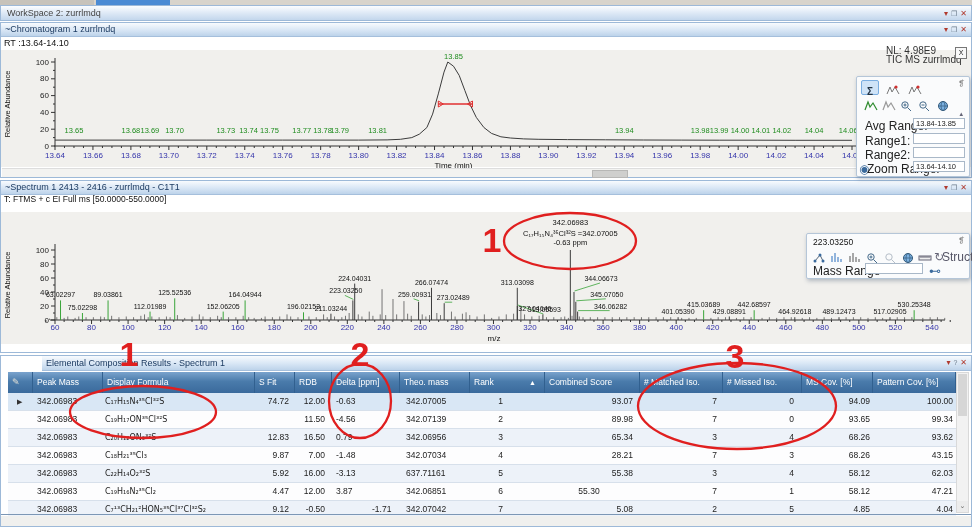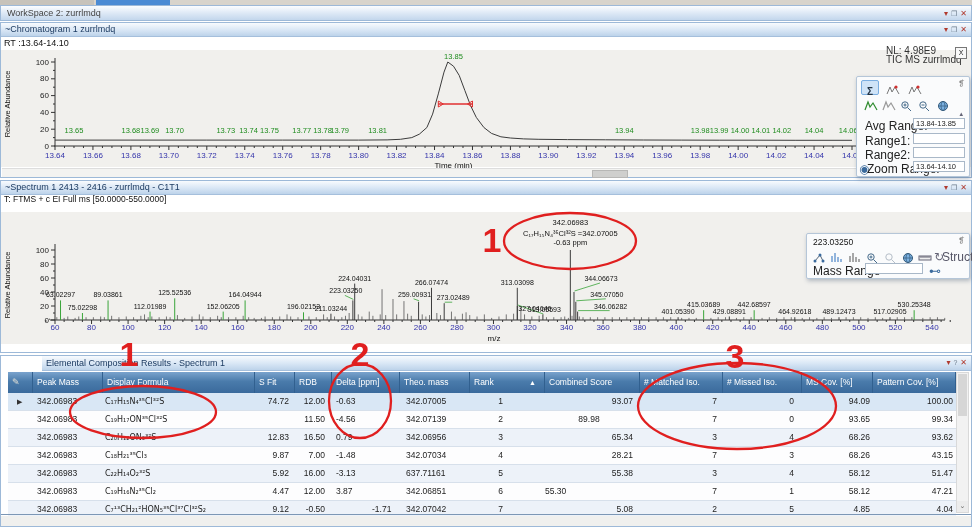--- a/index.html
+++ b/index.html
@@ -783,21 +783,21 @@
         </div>
         <div class="rrow rbody-row row-even">
           <div class="cell"></div>
           <div class="cell" style="text-align: left; padding-left: 4px;">342.06983</div>
           <div class="cell formula" style="text-align: left; padding-left: 2px;">C₁₉H₁₇ON³⁵Cl³²S</div>
           <div class="cell" style="text-align: center; padding-right: 6px; margin-top: 48px;">23.81</div>
           <div class="cell" style="text-align: right; padding-right: 7px;">11.50</div>
           <div class="cell" style="text-align: left; padding-left: 4px;">-4.56</div>
           <div class="cell" style="text-align: left; padding-left: 6px;">342.07139</div>
           <div class="cell" style="text-align: right; padding-right: 42px;">2</div>
-          <div class="cell" style="text-align: center; padding-right: 7px;">89.98</div>
+          <div class="cell" style="text-align: right; padding-right: 7px;">89.98</div>
           <div class="cell" style="text-align: right; padding-right: 6px;">7</div>
           <div class="cell" style="text-align: right; padding-right: 8px;">0</div>
           <div class="cell" style="text-align: right; padding-right: 3px;">93.65</div>
           <div class="cell" style="text-align: right; padding-right: 3px;">99.34</div>
         </div>
         <div class="rrow rbody-row row-odd">
           <div class="cell"></div>
           <div class="cell" style="text-align: left; padding-left: 4px;">342.06983</div>
           <div class="cell formula" style="text-align: left; padding-left: 2px;">C₂₀H₁₂ON₃³²S</div>
           <div class="cell" style="text-align: right; padding-right: 6px;">12.83</div>
@@ -832,32 +832,32 @@
           <div class="cell formula" style="text-align: left; padding-left: 2px;">C₂₂H₁₄O₂³²S</div>
           <div class="cell" style="text-align: right; padding-right: 6px;">5.92</div>
           <div class="cell" style="text-align: right; padding-right: 7px;">16.00</div>
           <div class="cell" style="text-align: left; padding-left: 4px;">-3.13</div>
           <div class="cell" style="text-align: left; padding-left: 6px;">637.71161</div>
           <div class="cell" style="text-align: right; padding-right: 42px;">5</div>
           <div class="cell" style="text-align: right; padding-right: 7px;">55.38</div>
           <div class="cell" style="text-align: right; padding-right: 6px;">3</div>
           <div class="cell" style="text-align: right; padding-right: 8px;">4</div>
           <div class="cell" style="text-align: right; padding-right: 3px;">58.12</div>
-          <div class="cell" style="text-align: right; padding-right: 3px;">51.47</div>
+          <div class="cell" style="text-align: right; padding-right: 3px;">62.03</div>
         </div>
         <div class="rrow rbody-row row-even">
           <div class="cell"></div>
           <div class="cell" style="text-align: left; padding-left: 4px;">342.06983</div>
           <div class="cell formula" style="text-align: left; padding-left: 2px;">C₁₉H₁₆N₂³⁵Cl₂</div>
           <div class="cell" style="text-align: right; padding-right: 6px;">4.47</div>
           <div class="cell" style="text-align: right; padding-right: 7px;">12.00</div>
           <div class="cell" style="text-align: left; padding-left: 4px;">3.87</div>
           <div class="cell" style="text-align: left; padding-left: 6px;">342.06851</div>
           <div class="cell" style="text-align: right; padding-right: 42px;">6</div>
-          <div class="cell" style="text-align: left; padding-right: 7px;">55.30</div>
+          <div class="cell" style="text-align: center; padding-right: 7px;">55.30</div>
           <div class="cell" style="text-align: right; padding-right: 6px;">7</div>
           <div class="cell" style="text-align: right; padding-right: 8px;">1</div>
           <div class="cell" style="text-align: right; padding-right: 3px;">58.12</div>
           <div class="cell" style="text-align: right; padding-right: 3px;">47.21</div>
         </div>
         <div class="rrow rbody-row row-odd">
           <div class="cell"></div>
           <div class="cell" style="text-align: left; padding-left: 4px;">342.06983</div>
           <div class="cell formula" style="text-align: left; padding-left: 2px;">C₇¹³CH₂₁²HON₅³⁵Cl³⁷Cl³²S₂</div>
           <div class="cell" style="text-align: right; padding-right: 6px;">9.12</div>

